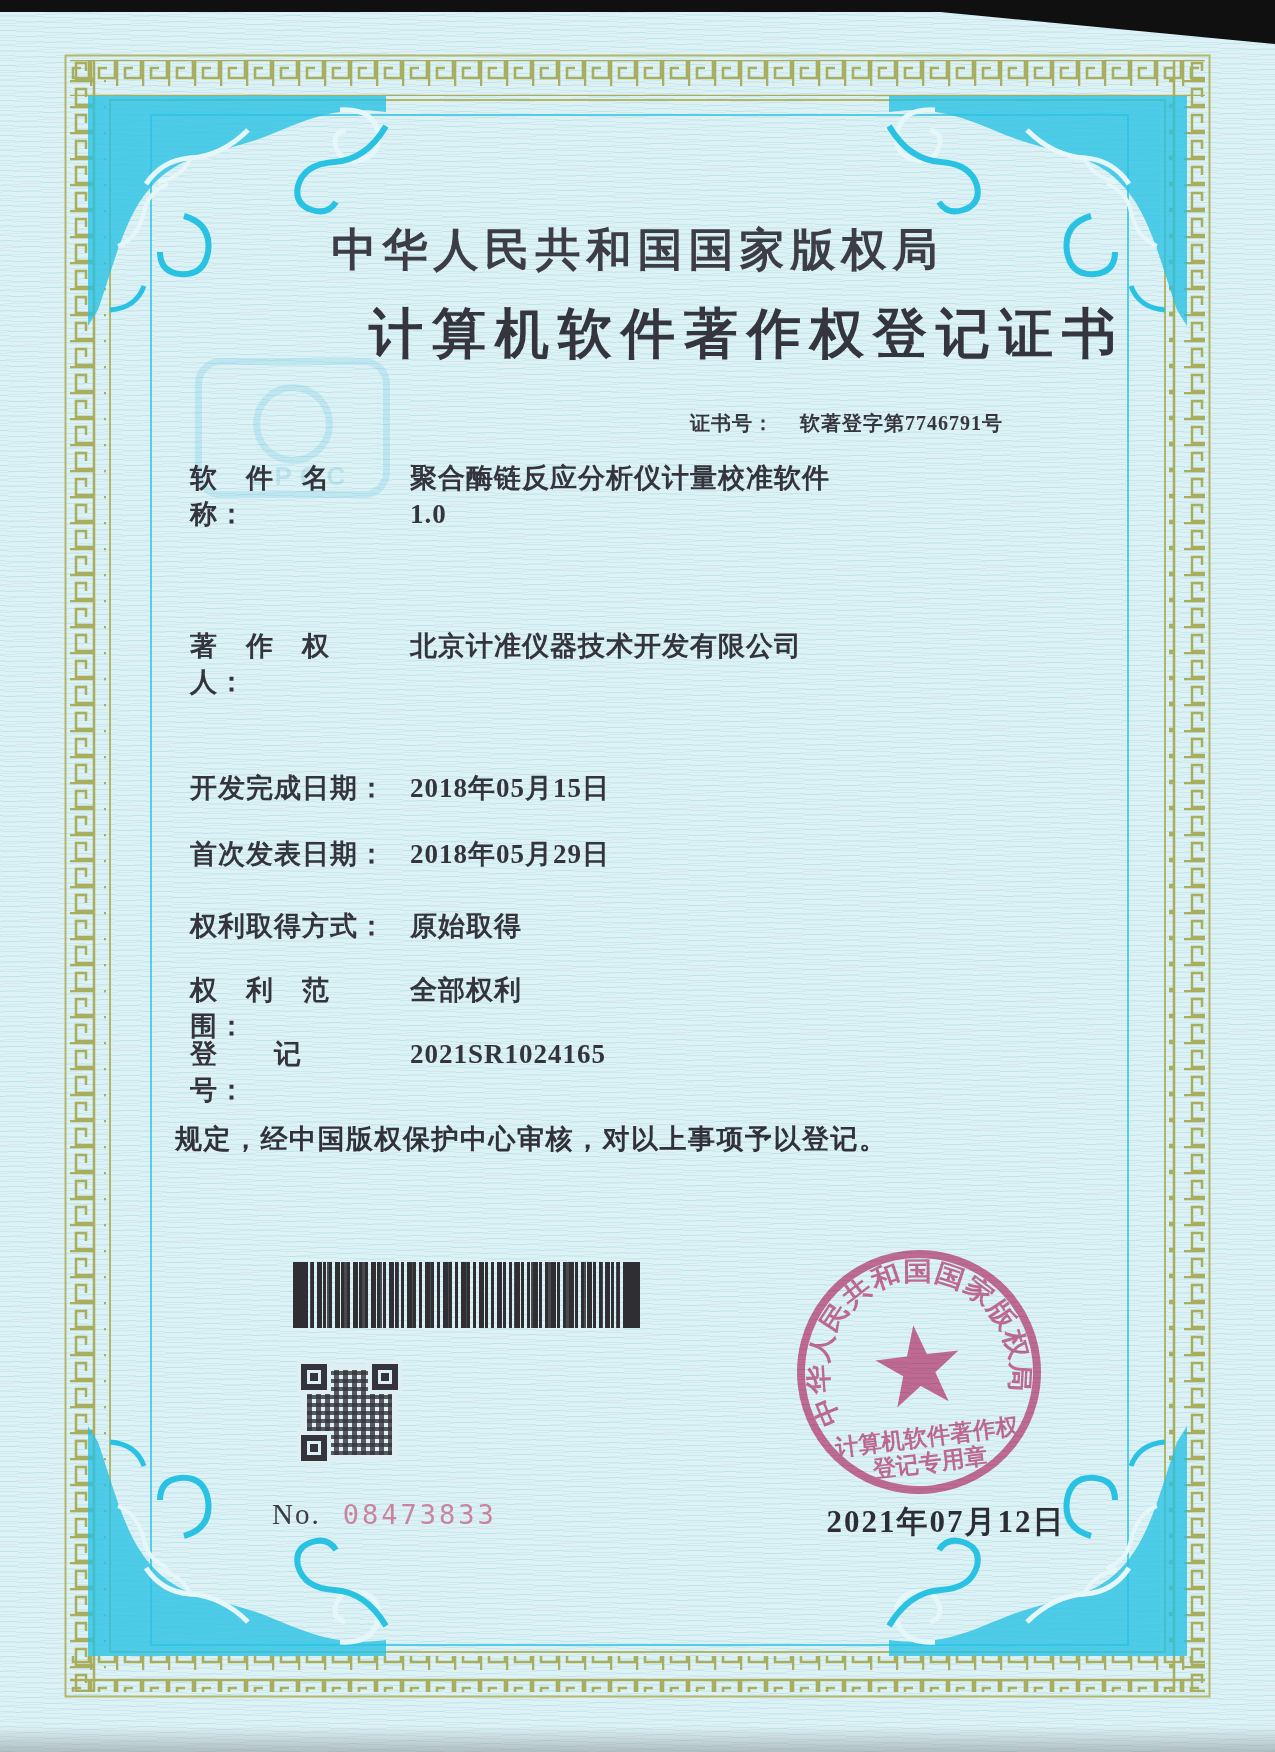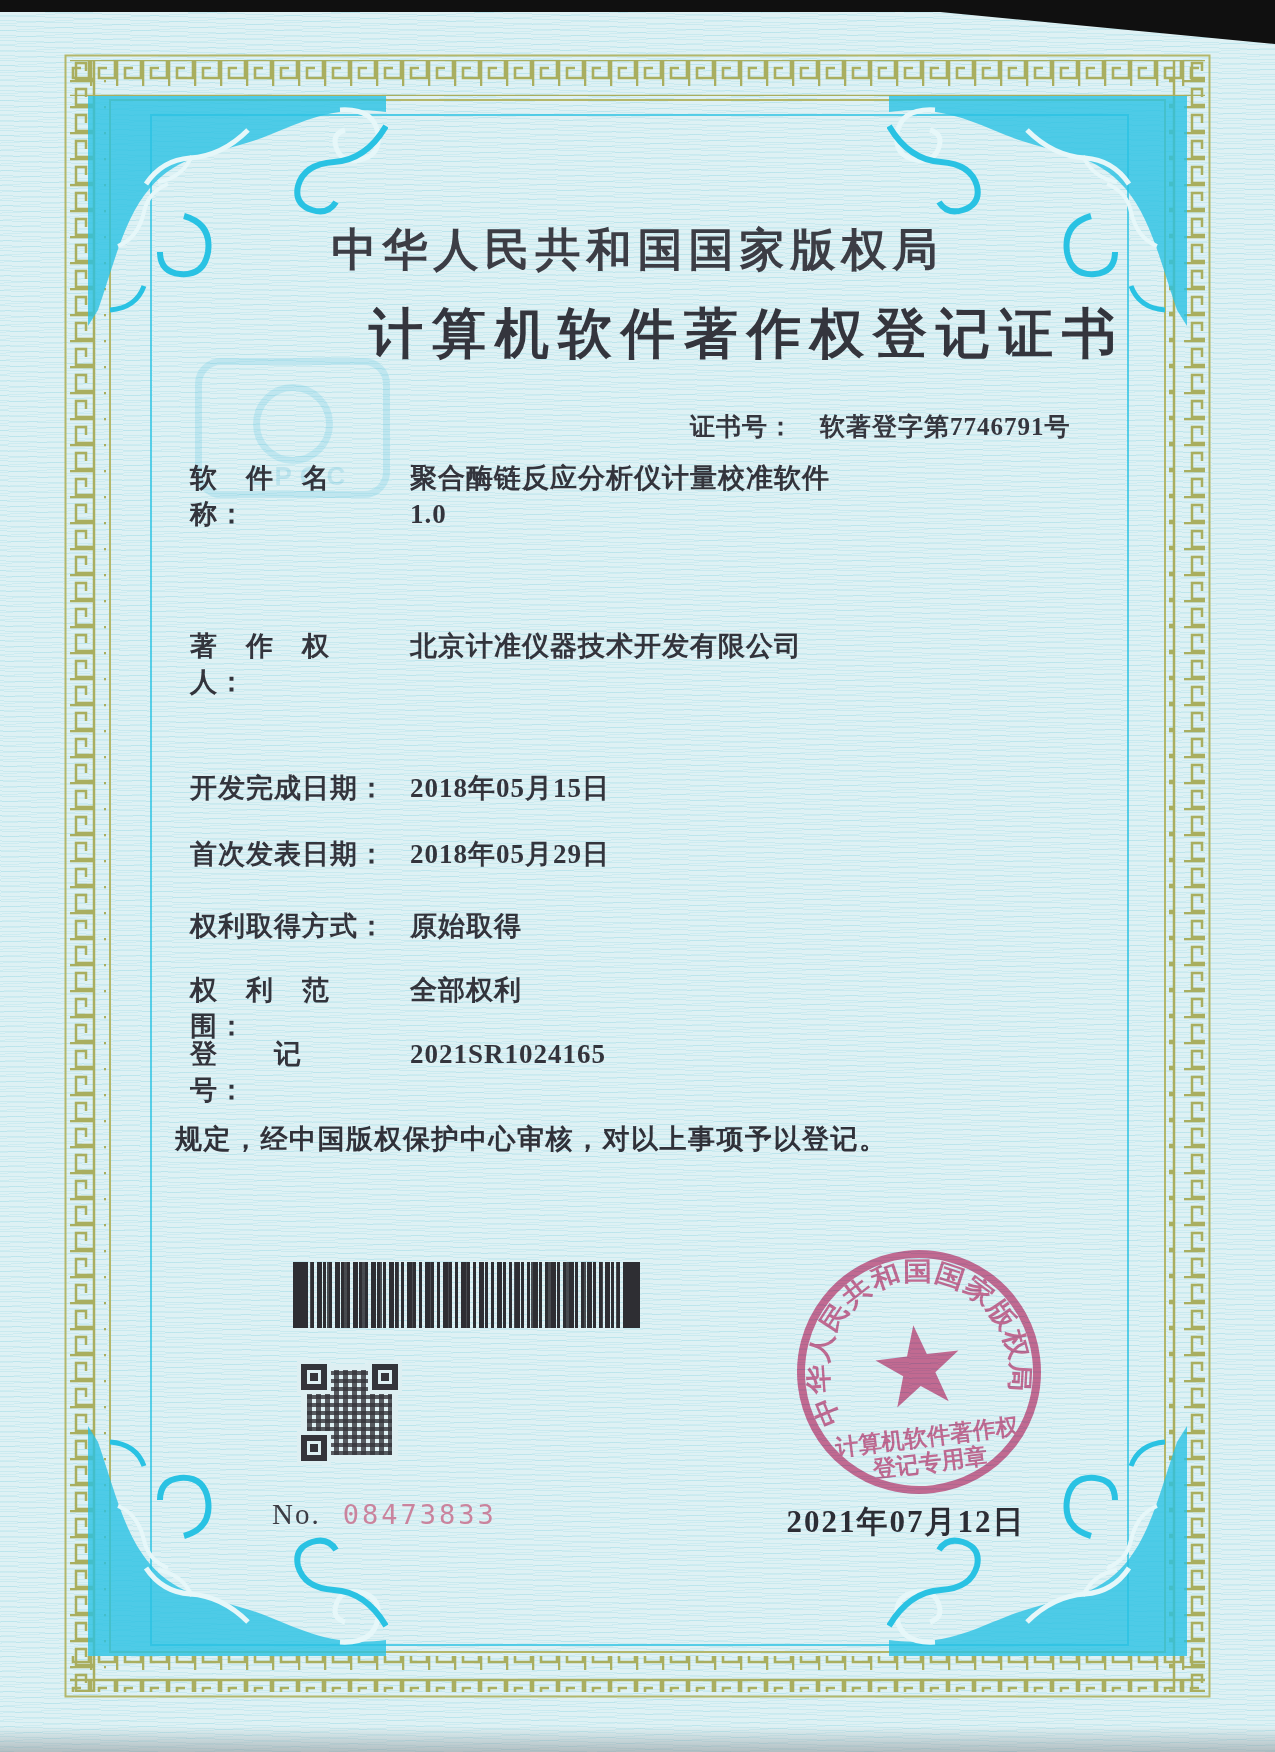--- a/index.html
+++ b/index.html
@@ -37,21 +37,21 @@
   .watermark .wm-circle{position:absolute;left:58px;top:26px;width:66px;height:66px;
     border:7px solid #2ab4d8;border-radius:50%;}
   .watermark .wm-text{position:absolute;left:16px;right:0;bottom:6px;text-align:center;
     color:#1d9fc4;font-size:26px;font-weight:700;letter-spacing:8px;
     font-family:"Liberation Sans",sans-serif;}
   
   .authority{position:absolute;left:150px;width:975px;top:220px;text-align:center;
     font-size:45px;font-weight:600;letter-spacing:6px;color:#3c3d45;}
   .cert-title{position:absolute;left:150px;width:975px;top:298px;text-align:right;
     font-size:54px;font-weight:700;letter-spacing:9px;color:#34353d;}
-  .cert-no-line{position:absolute;left:690px;top:410px;font-size:25px;font-weight:600;
+  .cert-no-line{position:absolute;left:690px;top:410px;font-size:20px;font-weight:600;
     color:#35363e;display:flex;gap:26px;letter-spacing:1px;}
   
   .row{position:absolute;left:190px;display:flex;align-items:flex-start;
     font-size:27px;color:#33343c;letter-spacing:1px;}
   .row .label{width:214px;font-weight:700;flex:none;}
   .row .value{font-weight:600;margin-left:6px;line-height:36px;}
   .r-name{top:460px;} .r-owner{top:628px;} .r-dev{top:770px;} .r-pub{top:836px;}
   .r-method{top:908px;} .r-scope{top:972px;} .r-reg{top:1036px;}
   
   .statement{position:absolute;left:175px;top:1108px;width:915px;font-size:27px;
@@ -73,21 +73,21 @@
       repeating-linear-gradient(90deg,rgba(52,52,58,.8) 0 5px,rgba(0,0,0,0) 5px 9px);}
   .finder{position:absolute;width:26px;height:26px;border:6px solid #34343a;background:#ddeff2;
     box-shadow:0 0 0 4px #ddeff2;box-sizing:border-box;}
   .finder::after{content:"";position:absolute;left:3px;top:3px;width:8px;height:8px;background:#34343a;}
   .f-tl{left:0;top:0;} .f-tr{right:0;top:0;} .f-bl{left:0;bottom:0;}
   
   .serial{position:absolute;left:272px;top:1498px;font-size:29px;display:flex;align-items:baseline;}
   .serial .no{color:#3c3c44;letter-spacing:2px;}
   .serial .num{margin-left:22px;font-size:27px;letter-spacing:3px;color:#c8718f;
     font-family:"DejaVu Sans Mono","Liberation Mono",monospace;opacity:.85;}
-  .issue-date{position:absolute;left:700px;top:1501px;width:412px;text-align:center;
+  .issue-date{position:absolute;left:740px;top:1501px;width:412px;text-align:center;
     font-size:31px;font-weight:700;letter-spacing:2px;color:#2c2d35;}
   
   .seal{position:absolute;left:789px;top:1242px;width:260px;height:260px;
     mix-blend-mode:multiply;opacity:.92;}
 </style>
 </head>
 <body>
 
 <div class="page">
 

